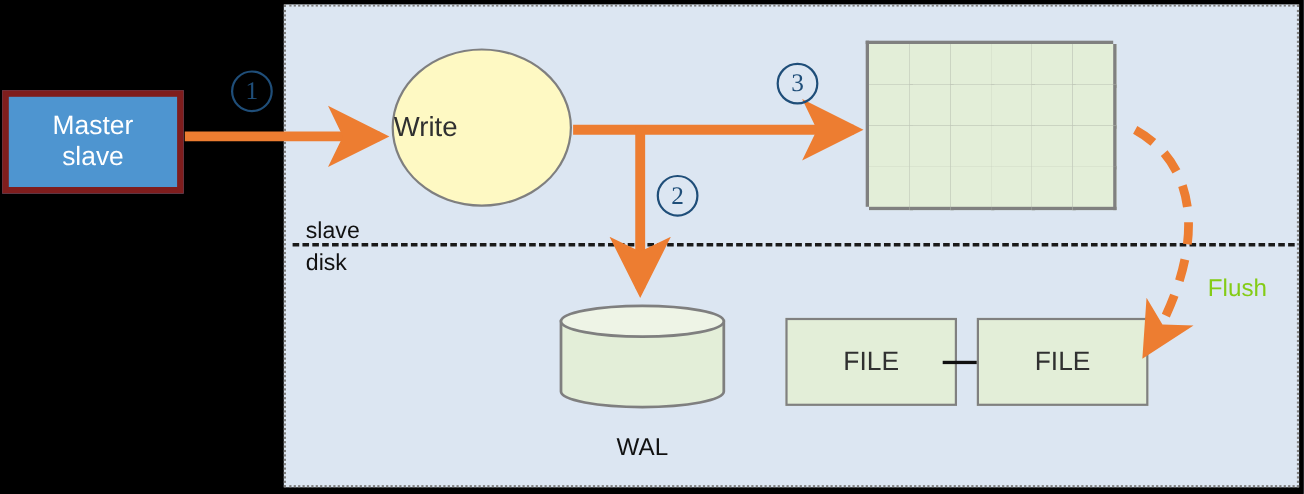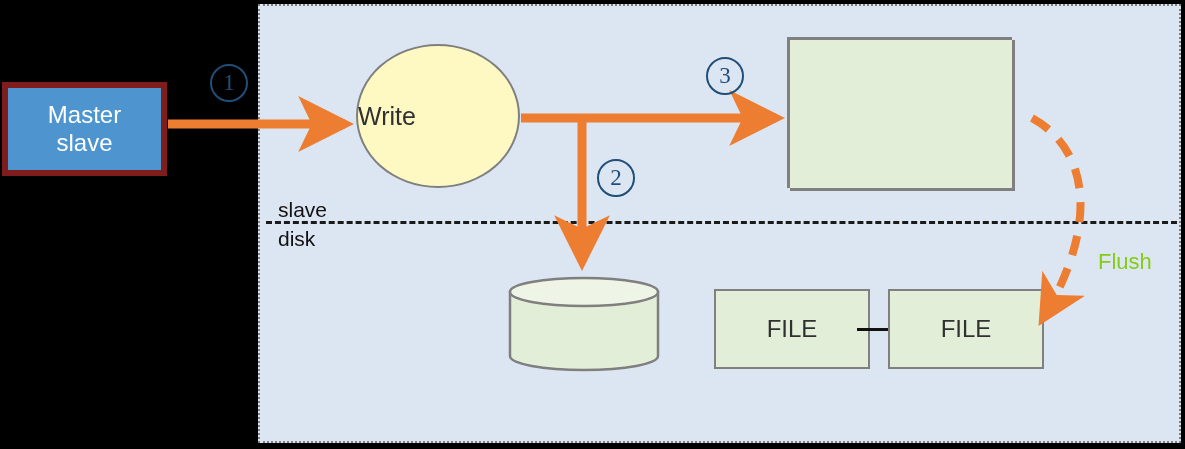--- a/index.html
+++ b/index.html
@@ -237,20 +237,21 @@
       <div class="cell" style="background: rgb(227, 238, 216);"></div>
       <div class="cell" style="background: rgb(227, 238, 216);"></div>
     </div>
 
   <div class="wal-cyl">
     <svg width="152" height="96" viewBox="0 0 152 96">
       <path d="M2,16 L2,80 A74,14 0 0 0 150,80 L150,16 Z" fill="#e3eed8" stroke="#7f7f7f" stroke-width="2.5"></path>
       <ellipse cx="76" cy="16" rx="74" ry="14" fill="#eef4e6" stroke="#7f7f7f" stroke-width="2.5"></ellipse>
     </svg>
   </div>
+  <div class="wal-label">WAL</div>
 
   <div class="file-box f1">
     <span>FILE</span>
   </div>
   <div class="file-link"></div>
   <div class="file-box f2">
     <span>FILE</span>
   </div>
 
   <svg class="arrows">

